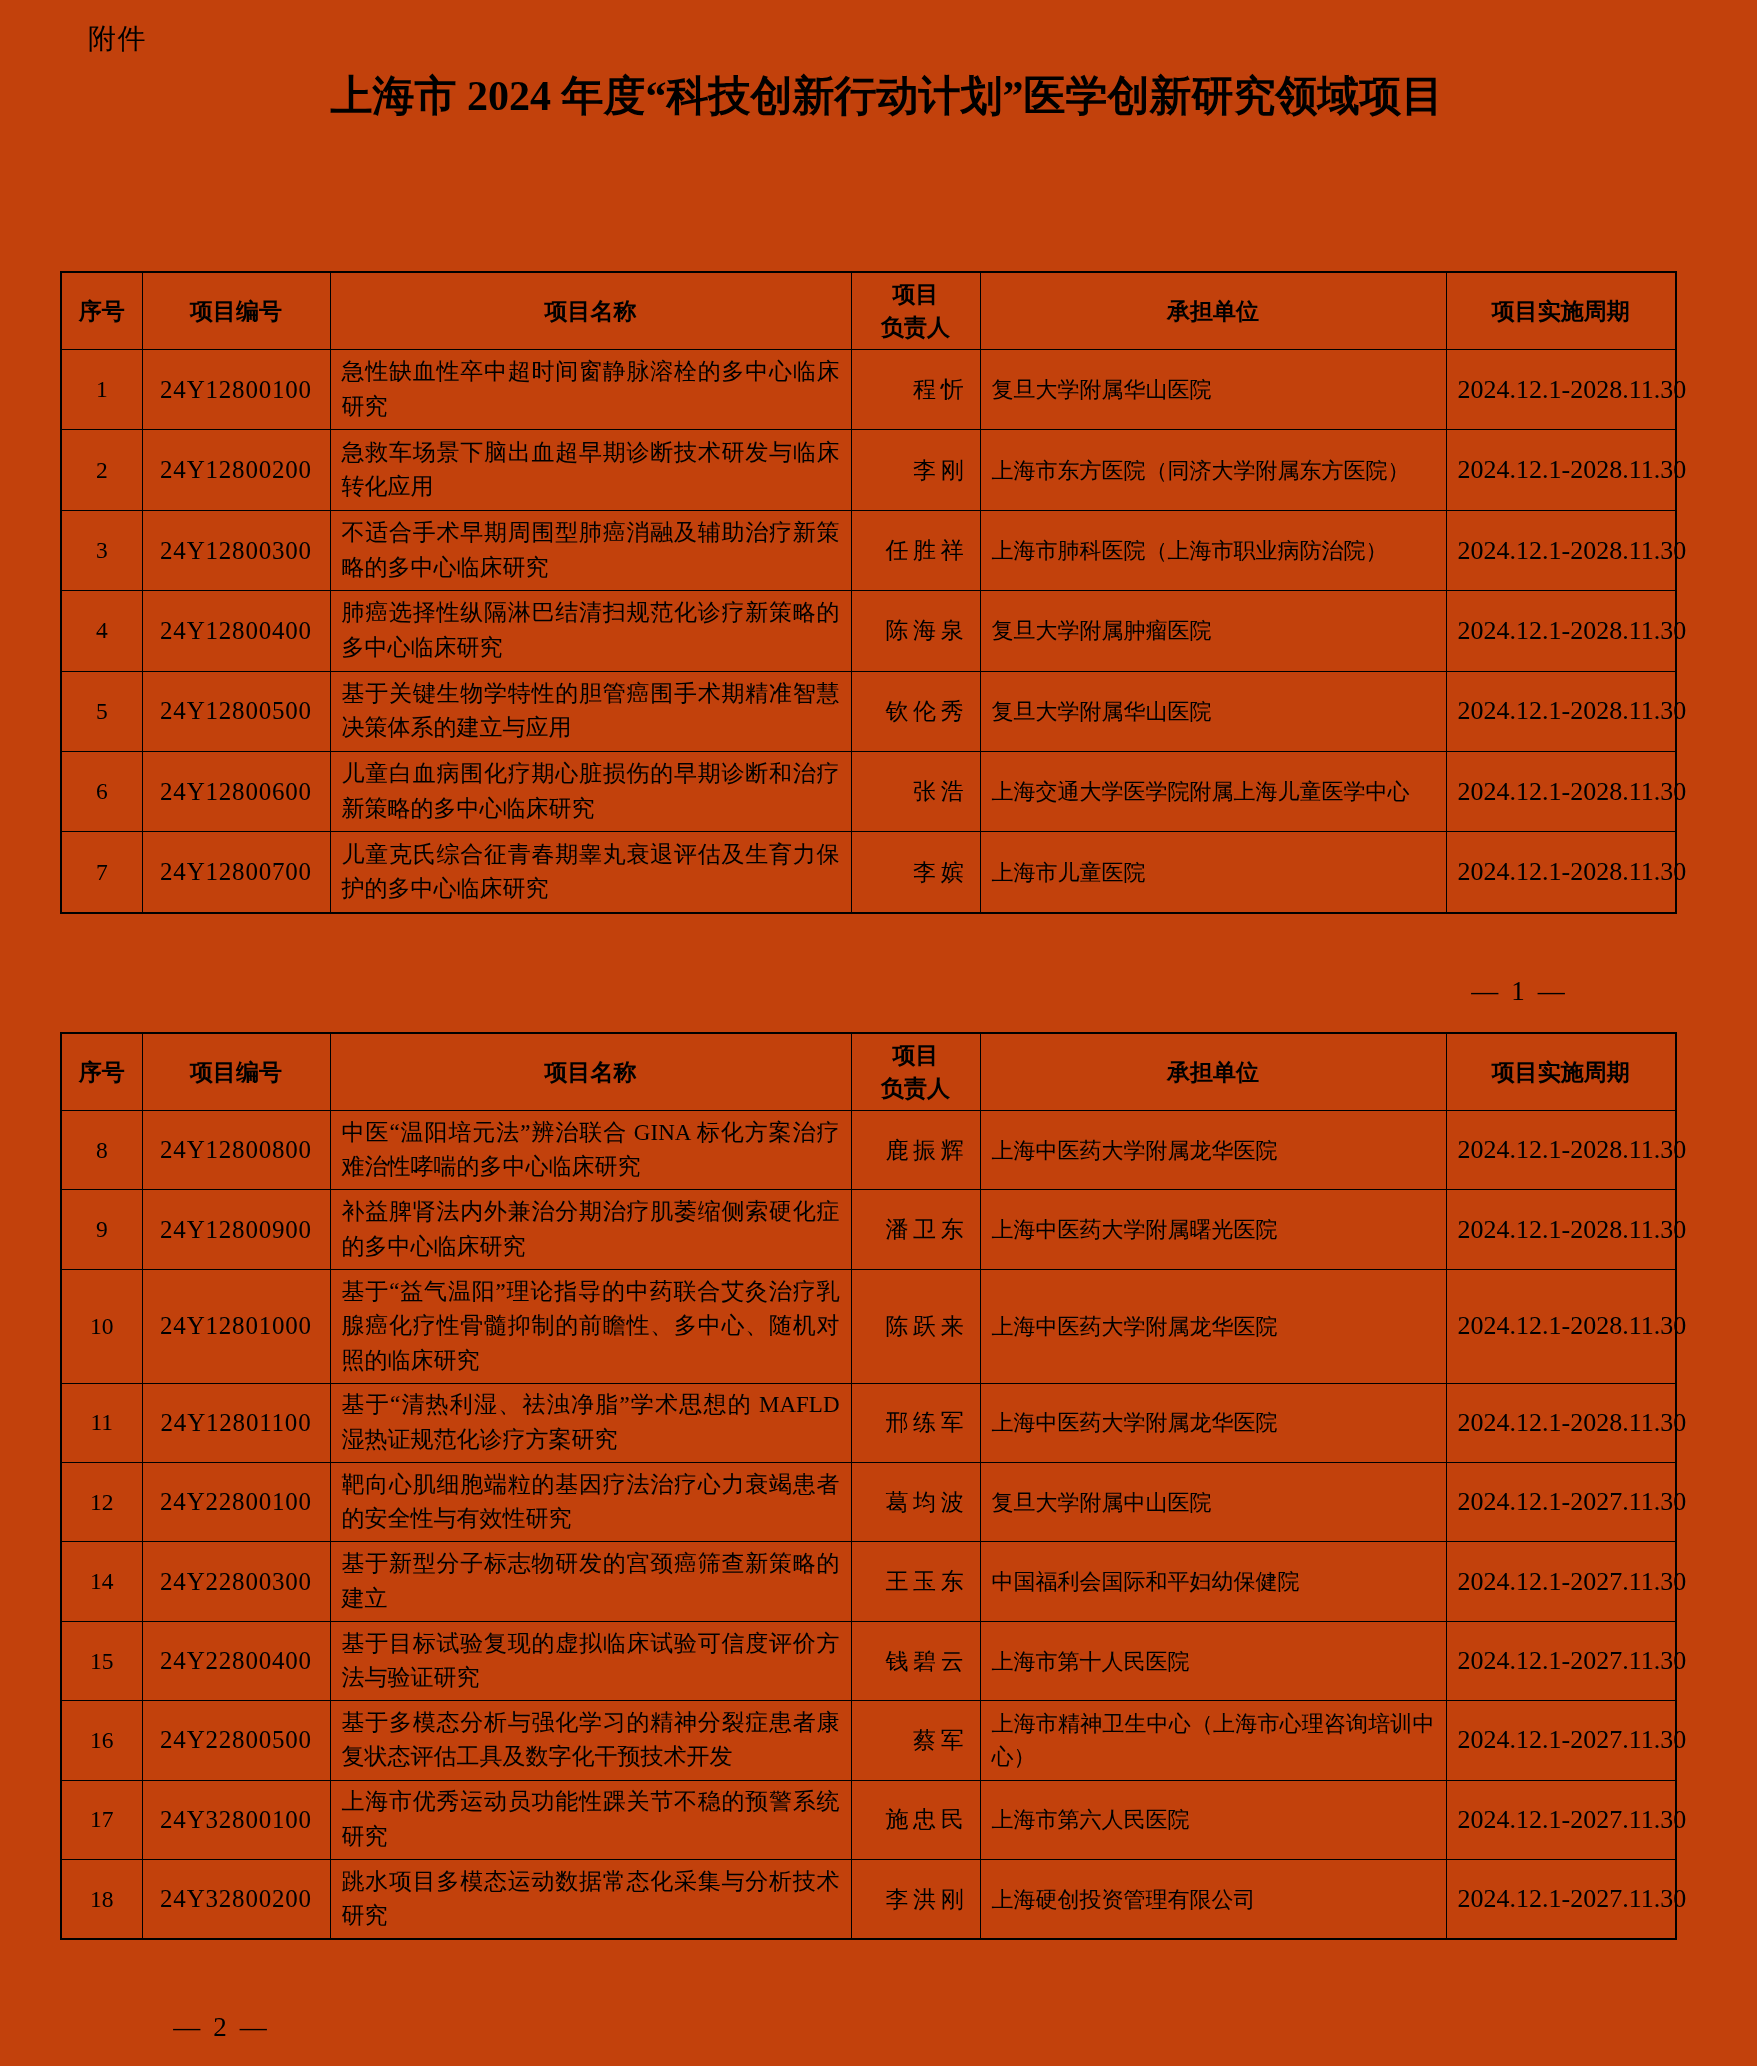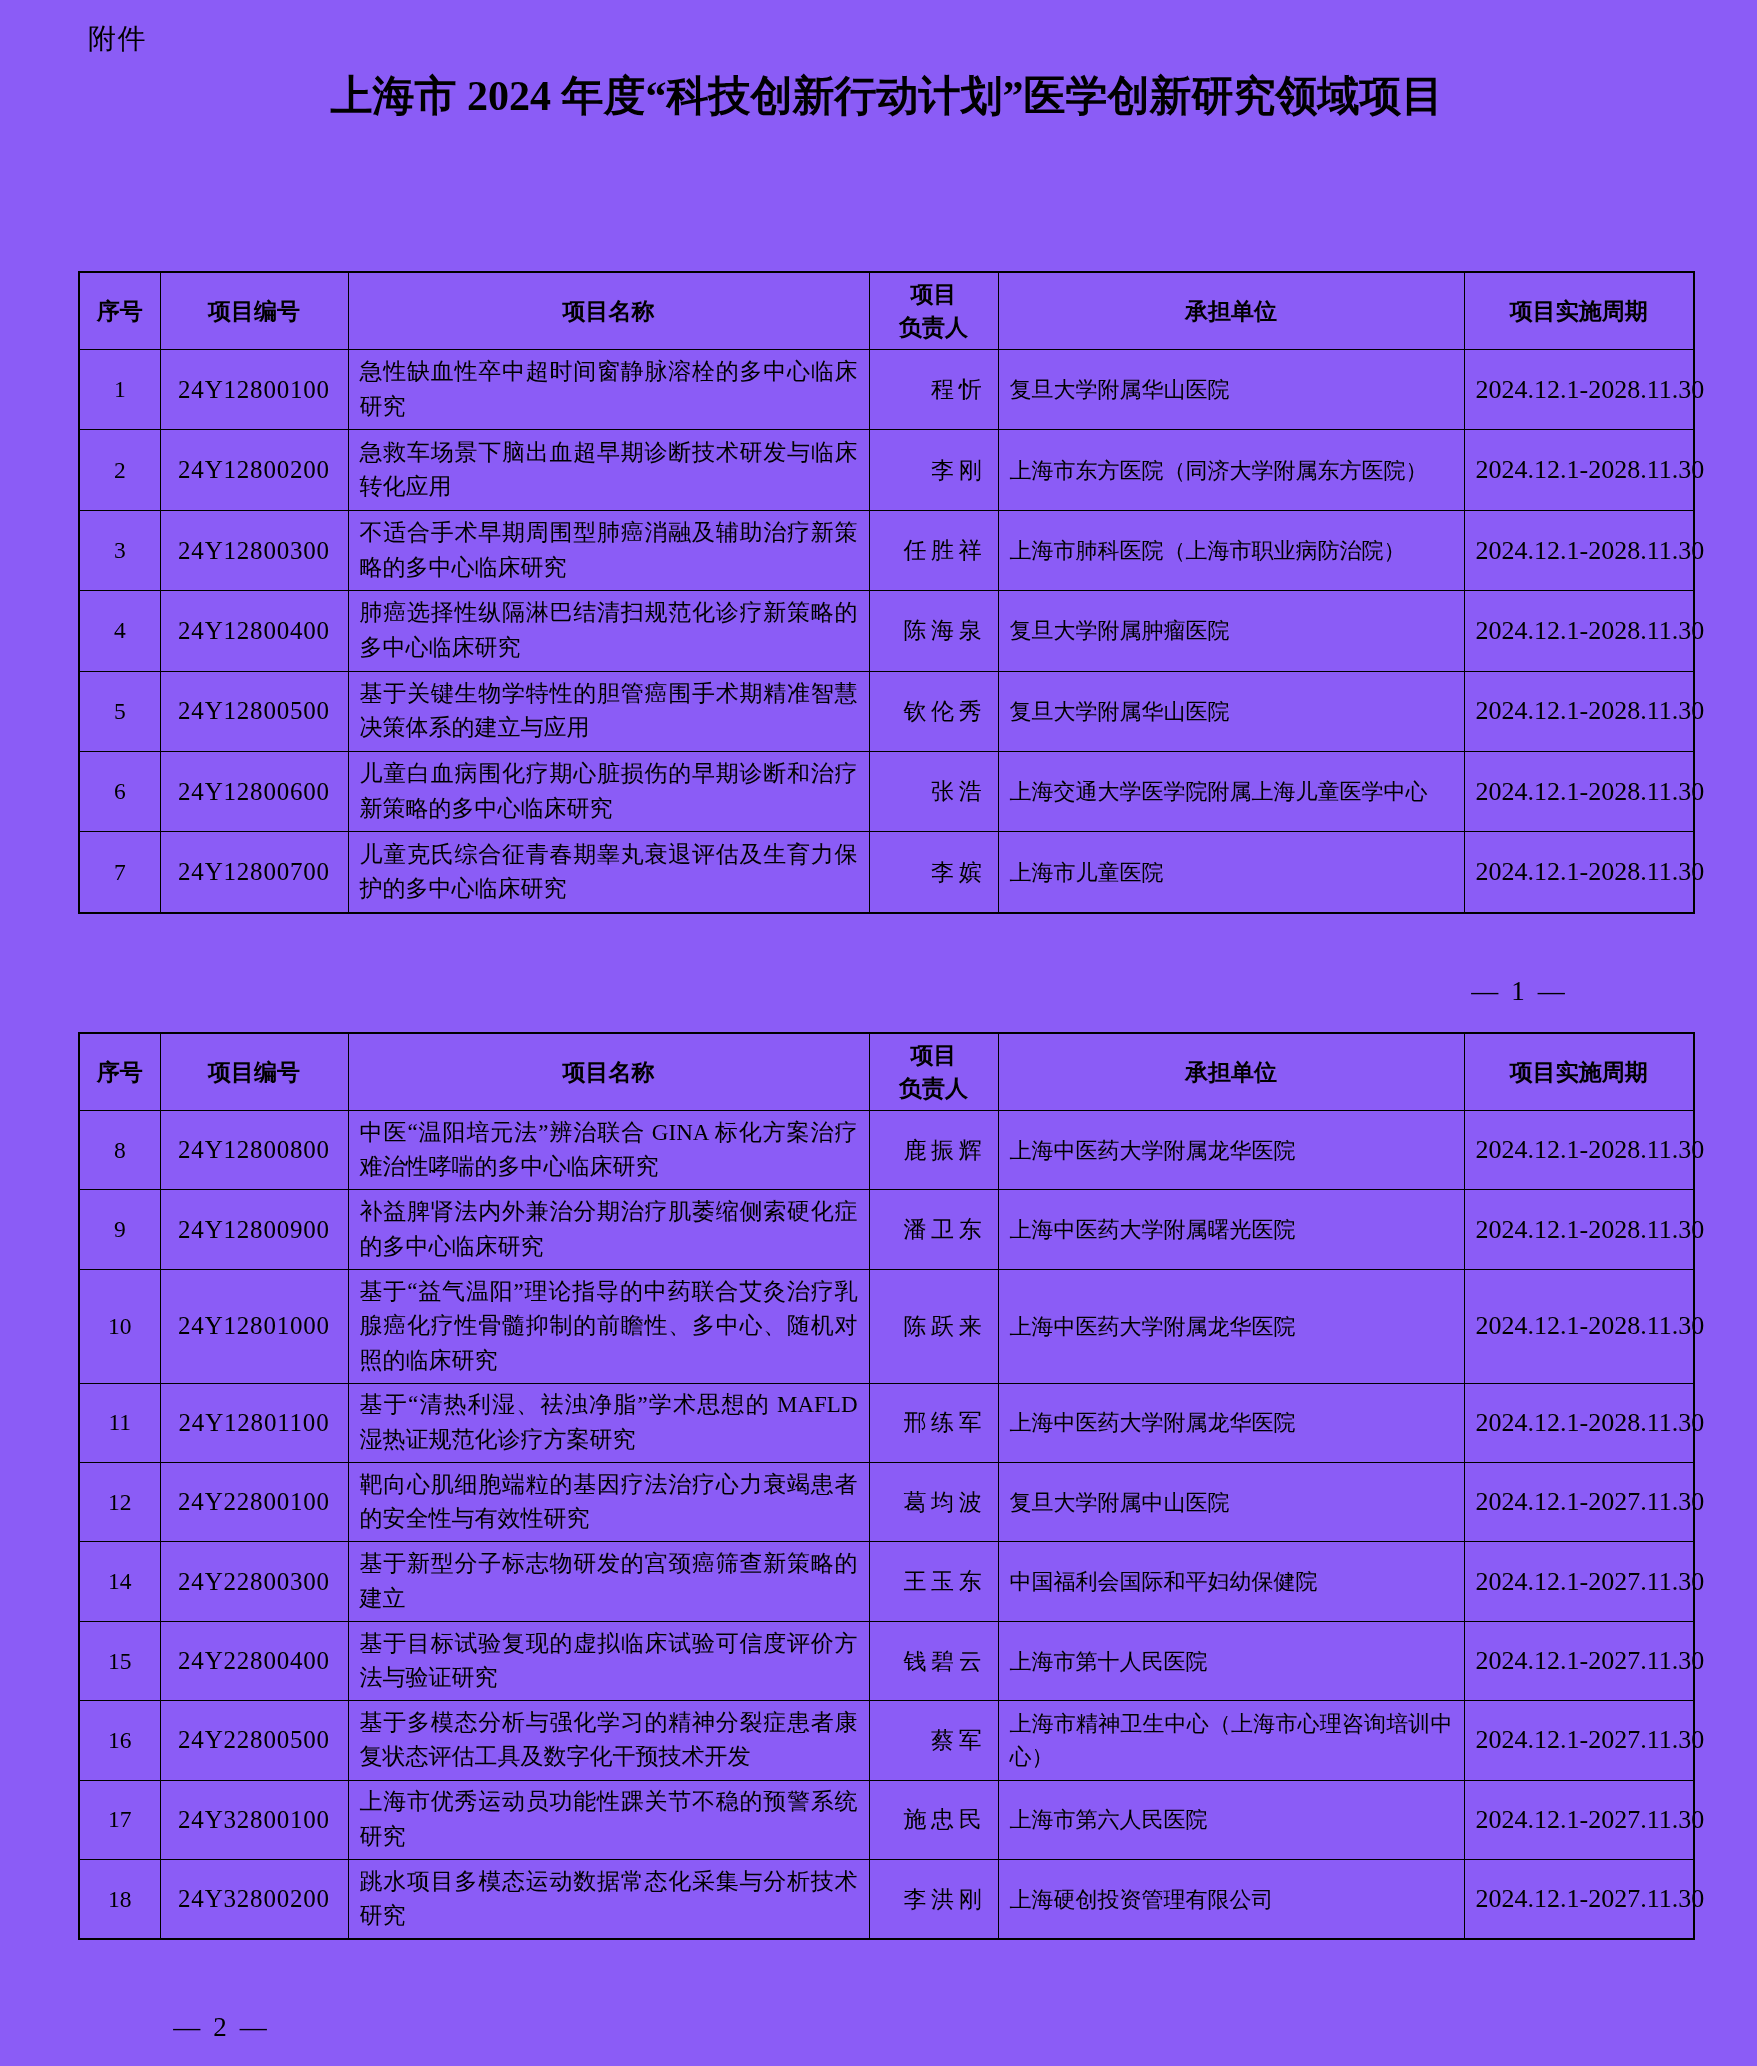--- a/index.html
+++ b/index.html
@@ -1,39 +1,39 @@
 <!DOCTYPE html>
 <html style="font-size:12.5px"><head>
 <meta charset="utf-8">
 <style>
   html,body{margin:0;padding:0;background:#e8e8e8;}
   .page{
     position:relative;
     width:1758px;height:2066px;
-    background:#8b5cf6;
+    background:#c2410c;
     color:#000;
     font-family:"Liberation Serif", serif;
     margin:0 auto;
     overflow:hidden;
   }
   .attachment{
     position:absolute;left:88px;top:20.4px;
     font-family:"Liberation Sans", sans-serif;
     font-size:28px;letter-spacing:1.6px;
   }
   .title{
     position:absolute;left:0;top:70px;width:100%;
     text-align:center;font-weight:700;
     font-size:42px;line-height:1.28;
     font-family:"Liberation Serif", serif;
     margin-left:8px;
   }
   .title .tline{display:block;}
   table.doc-table{
-    position:absolute;left:78px;
+    position:absolute;left:60px;
     width:1614px;
     border-collapse:collapse;
     table-layout:fixed;
     border:2.3px solid #000;
   }
   table.t1{top:271px;}
   table.t2{top:1032px;}
   .doc-table th,.doc-table td{
     border:1.6px solid #000;
     vertical-align:middle;

